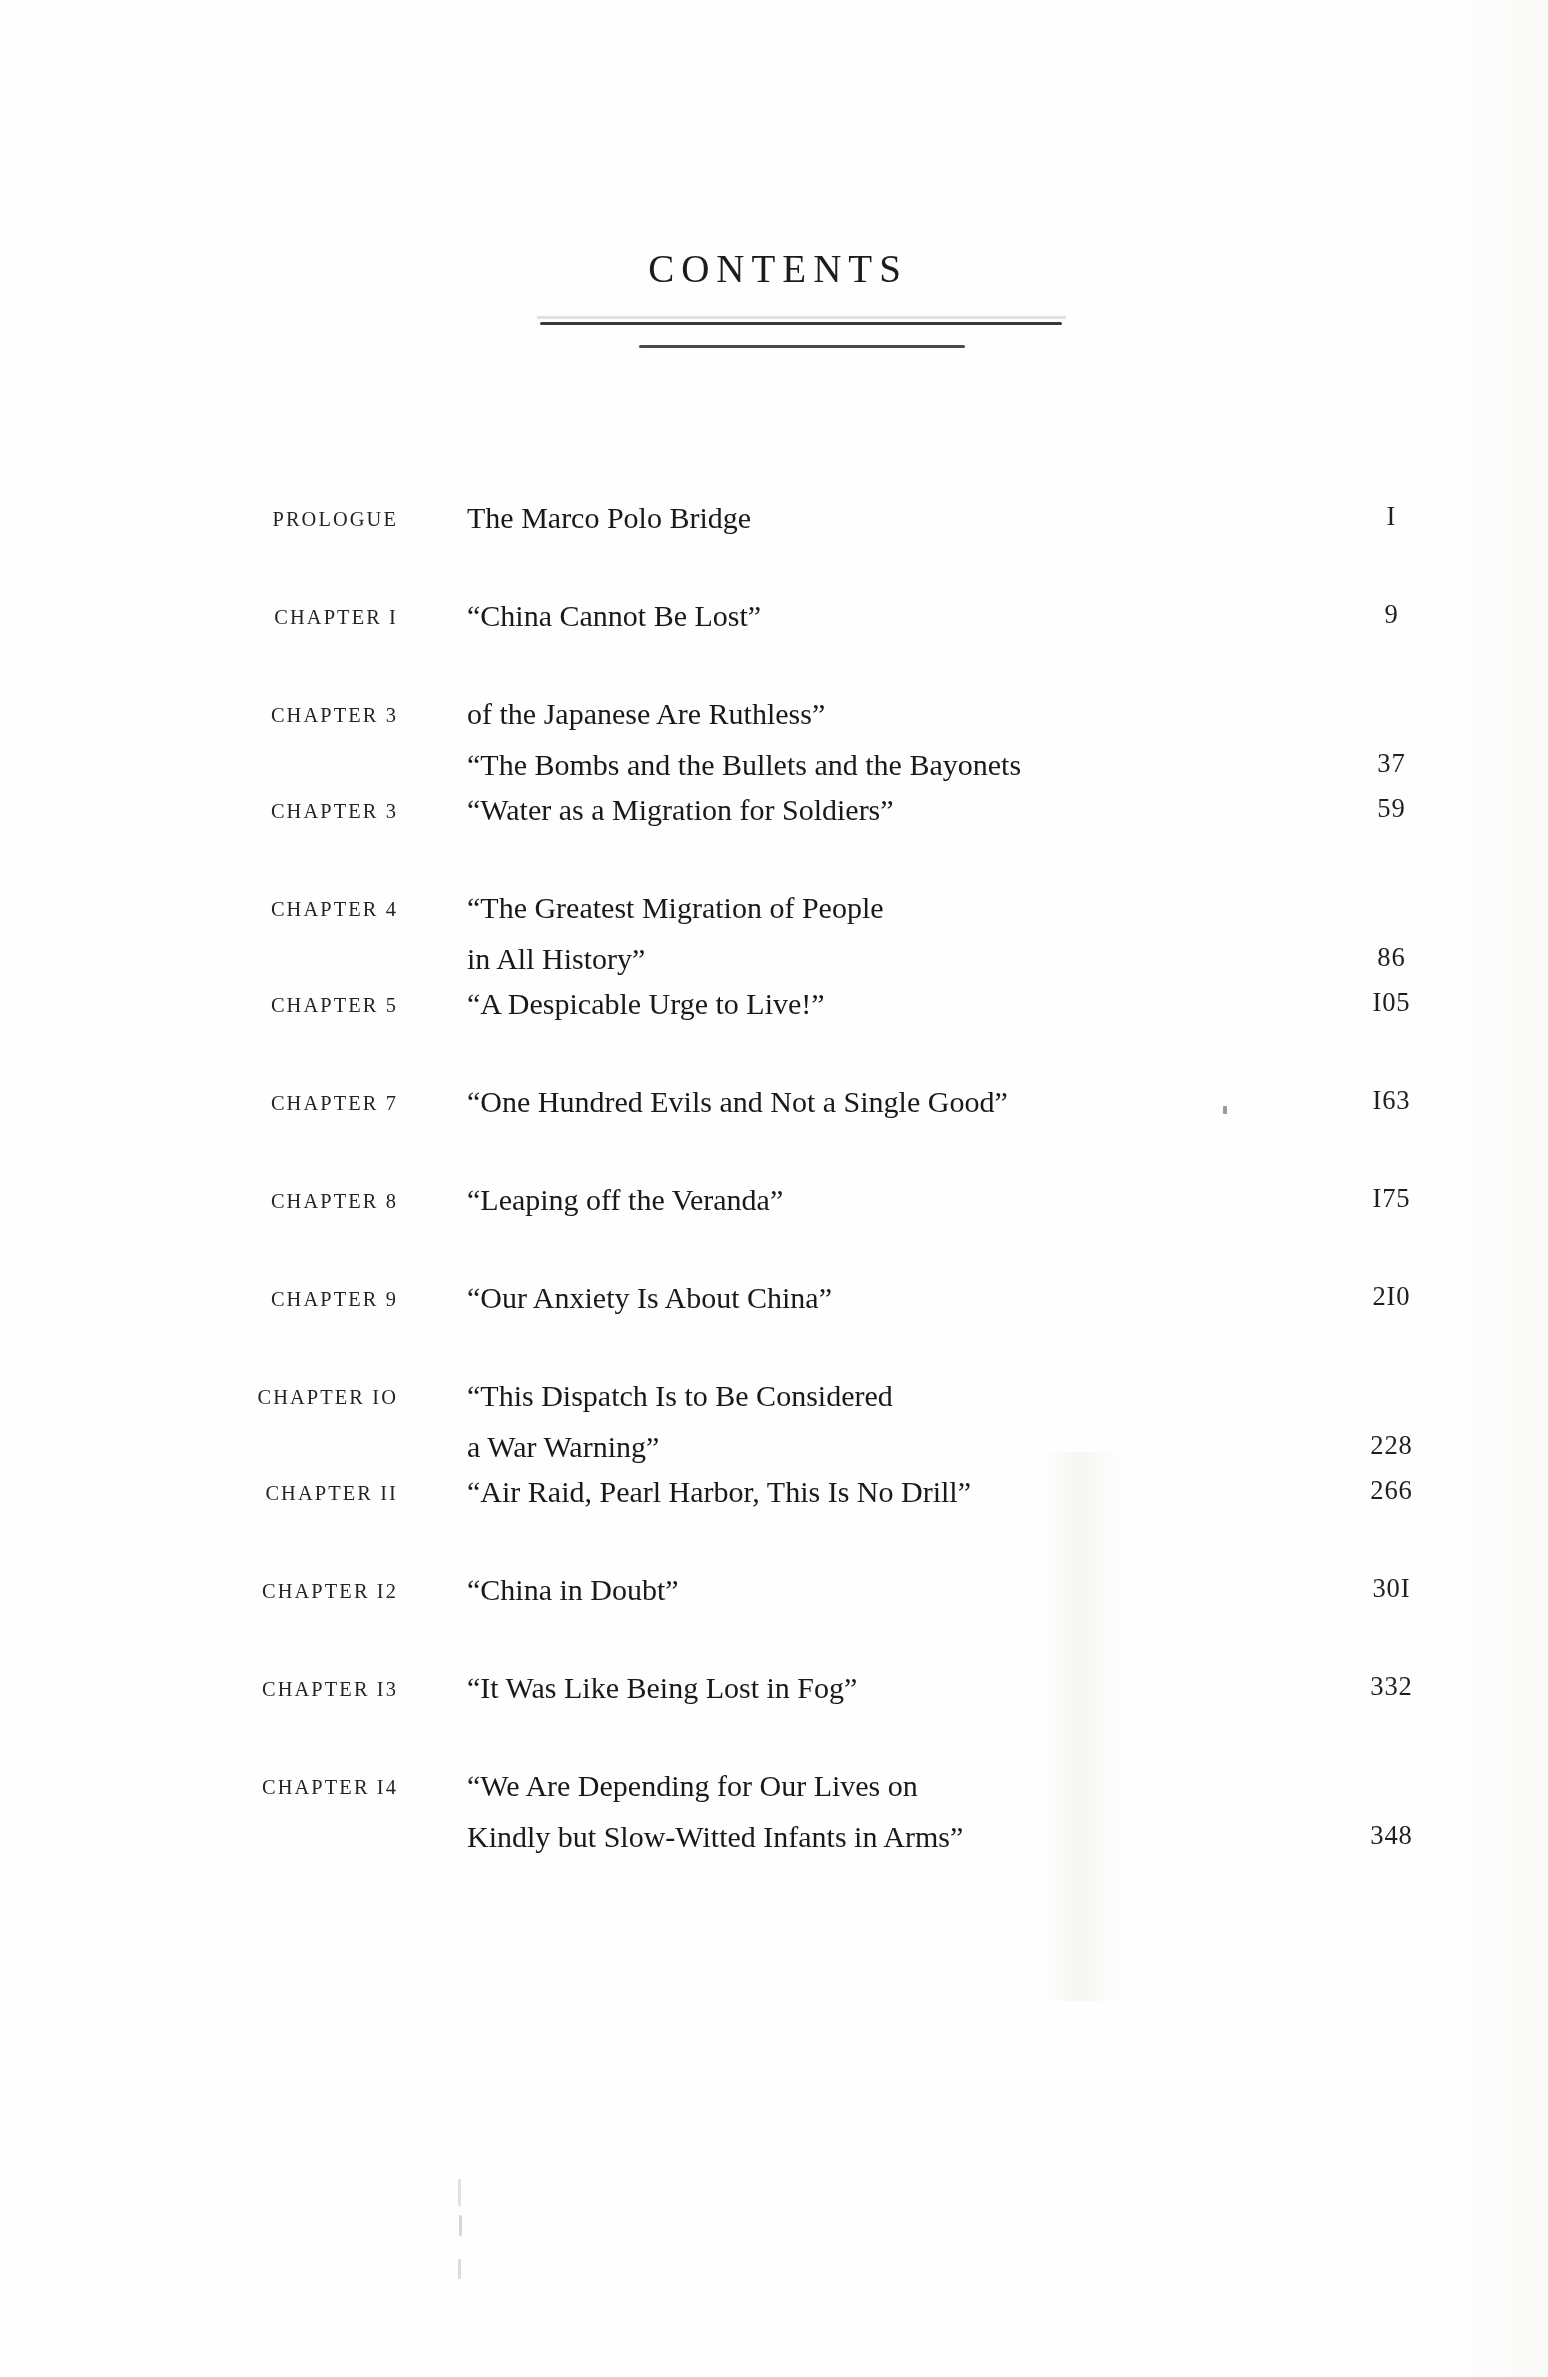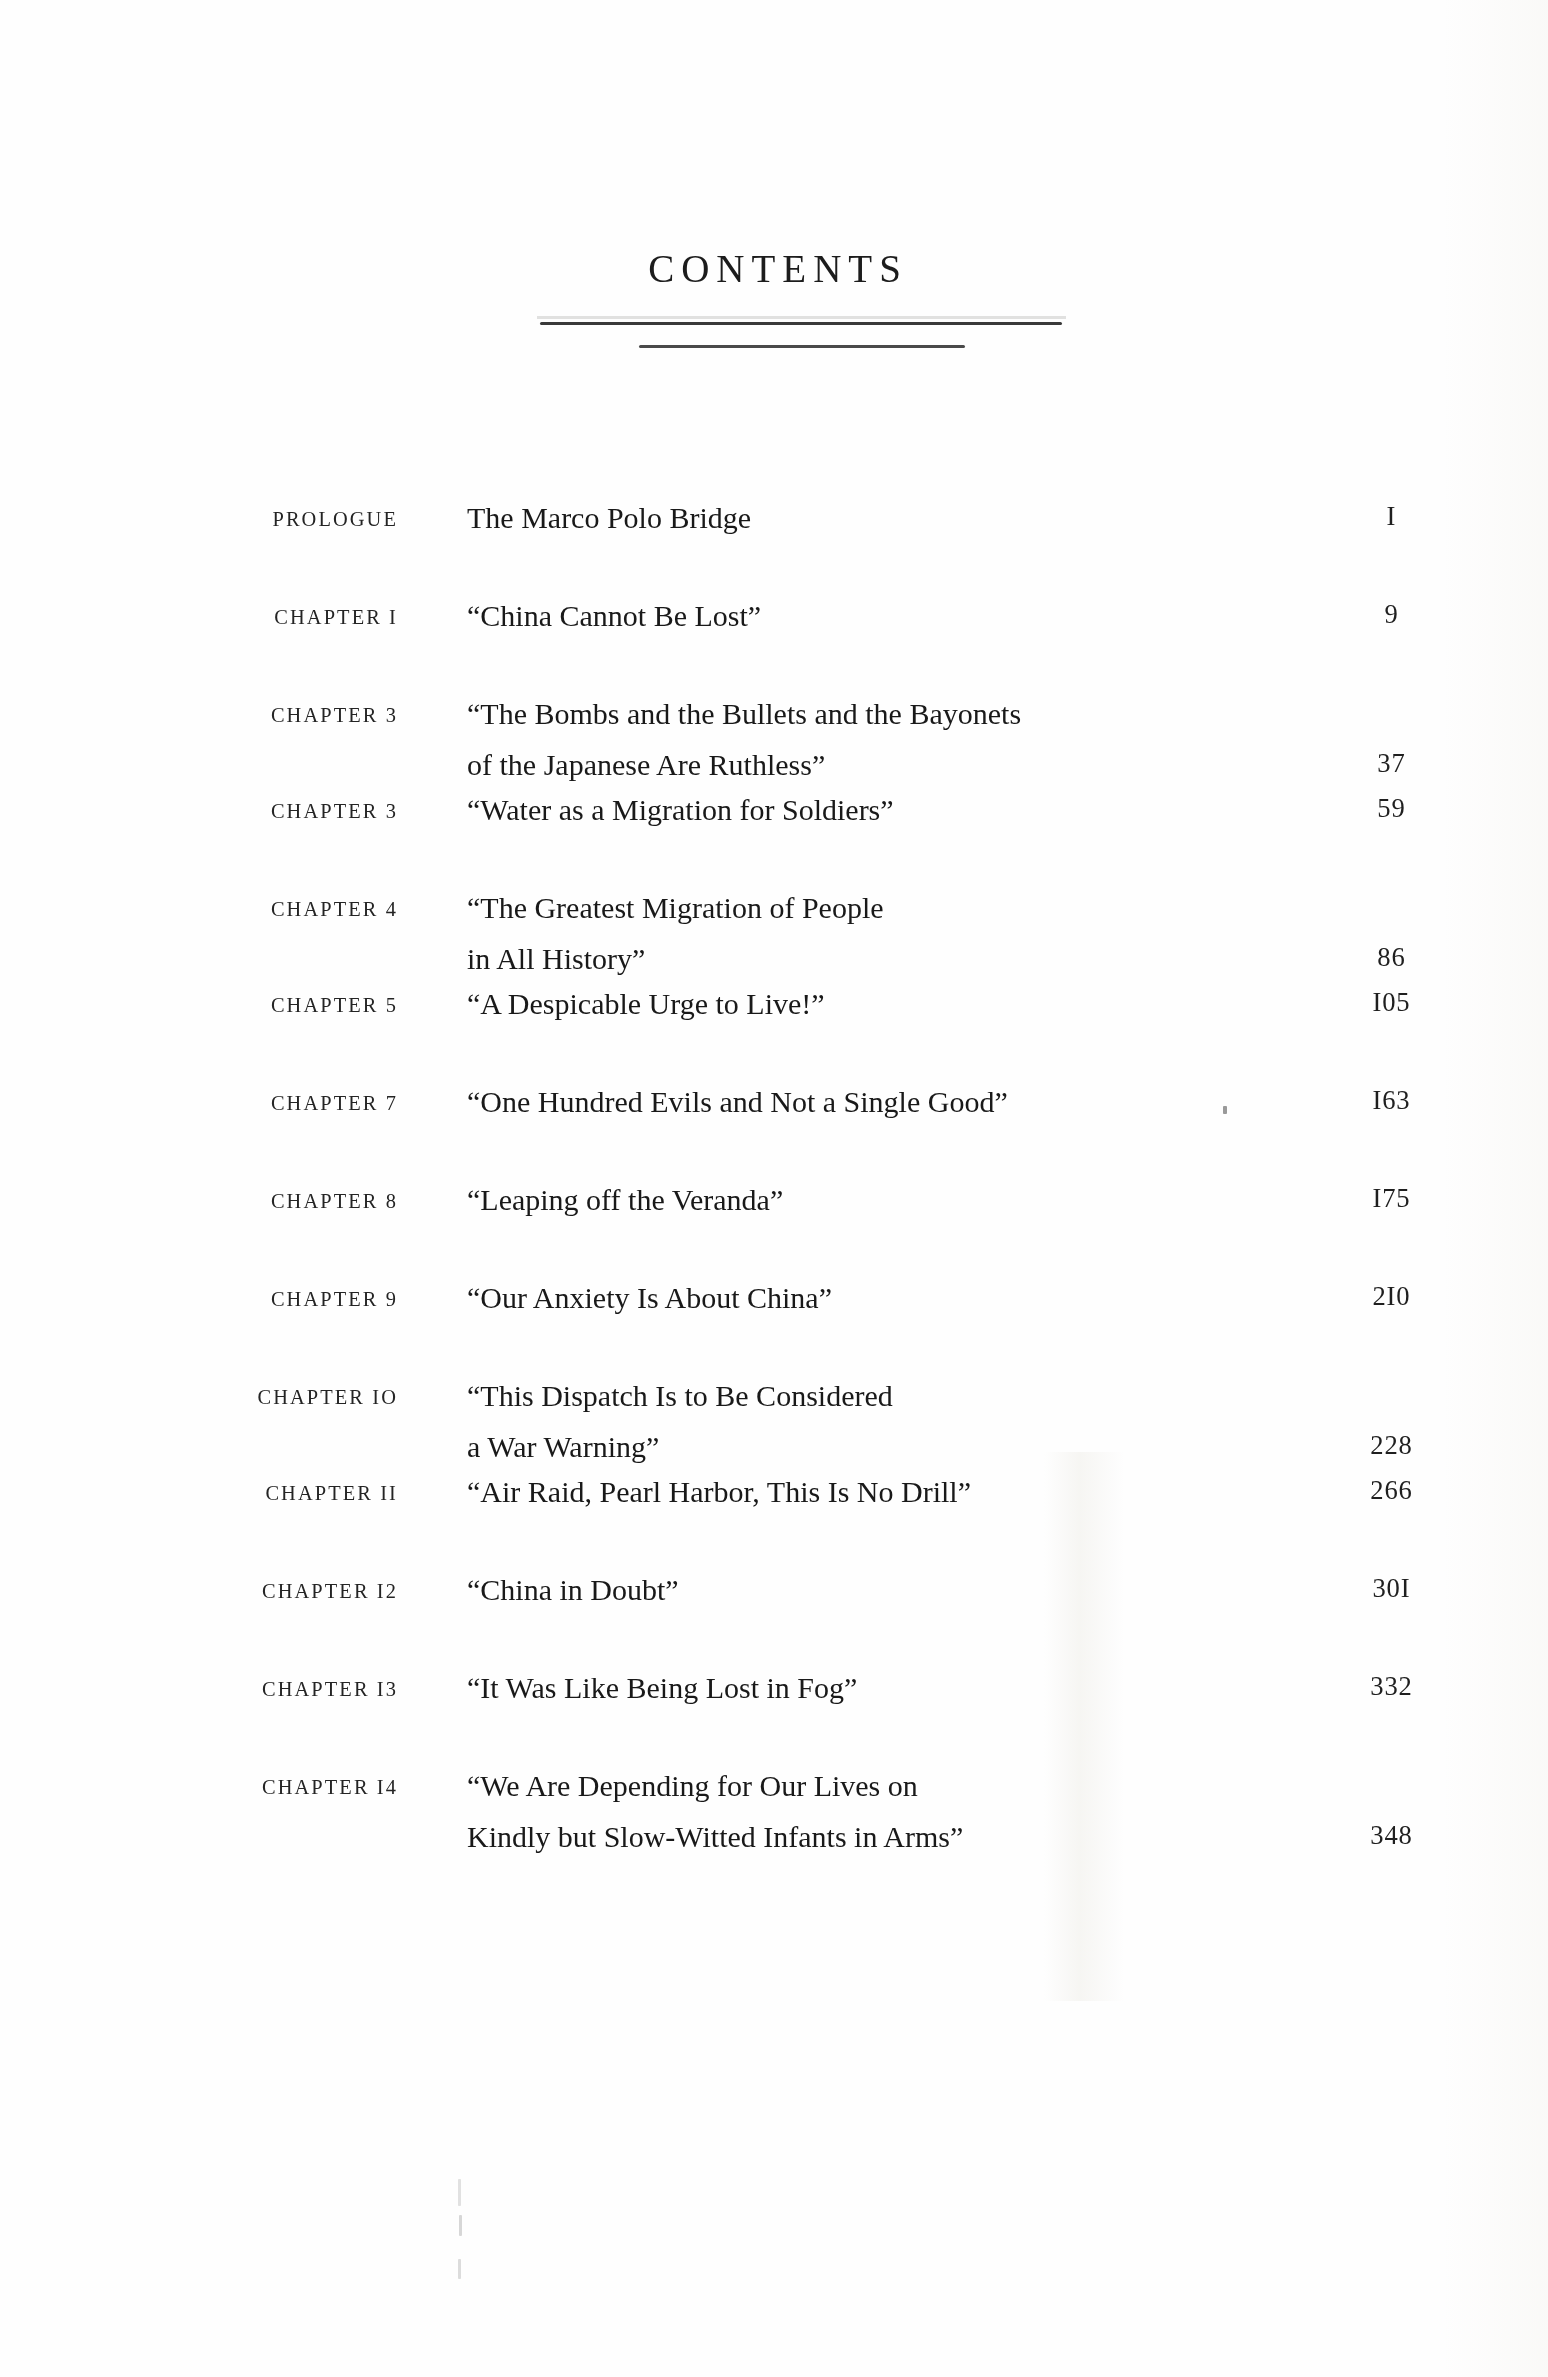--- a/index.html
+++ b/index.html
@@ -191,22 +191,22 @@
       <div class="toc-entry one-line">
         <div class="entry-label">CHAPTER I</div>
         <div class="entry-title">
           <span class="line">“China Cannot Be Lost”</span>
         </div>
         <div class="entry-page">9</div>
       </div>
       <div class="toc-entry two-line">
         <div class="entry-label">CHAPTER 3</div>
         <div class="entry-title">
+          <span class="line">of the Japanese Are Ruthless”</span>
           <span class="line">“The Bombs and the Bullets and the Bayonets</span>
-          <span class="line">of the Japanese Are Ruthless”</span>
         </div>
         <div class="entry-page">37</div>
       </div>
       <div class="toc-entry one-line">
         <div class="entry-label">CHAPTER 3</div>
         <div class="entry-title">
           <span class="line">“Water as a Migration for Soldiers”</span>
         </div>
         <div class="entry-page">59</div>
       </div>

